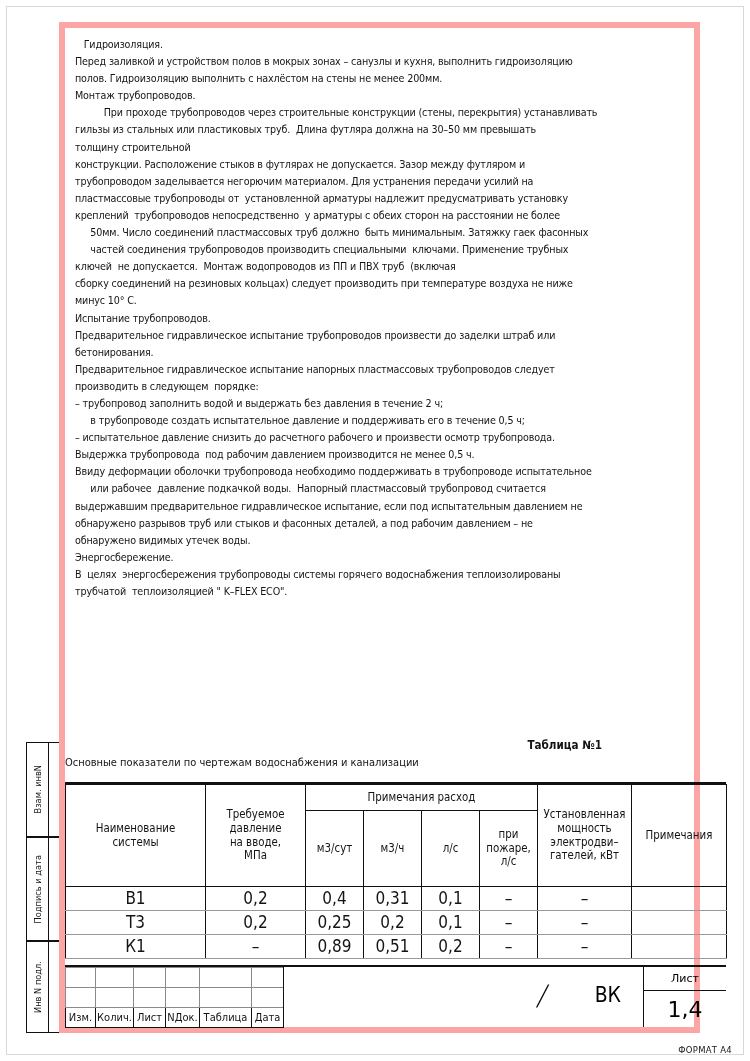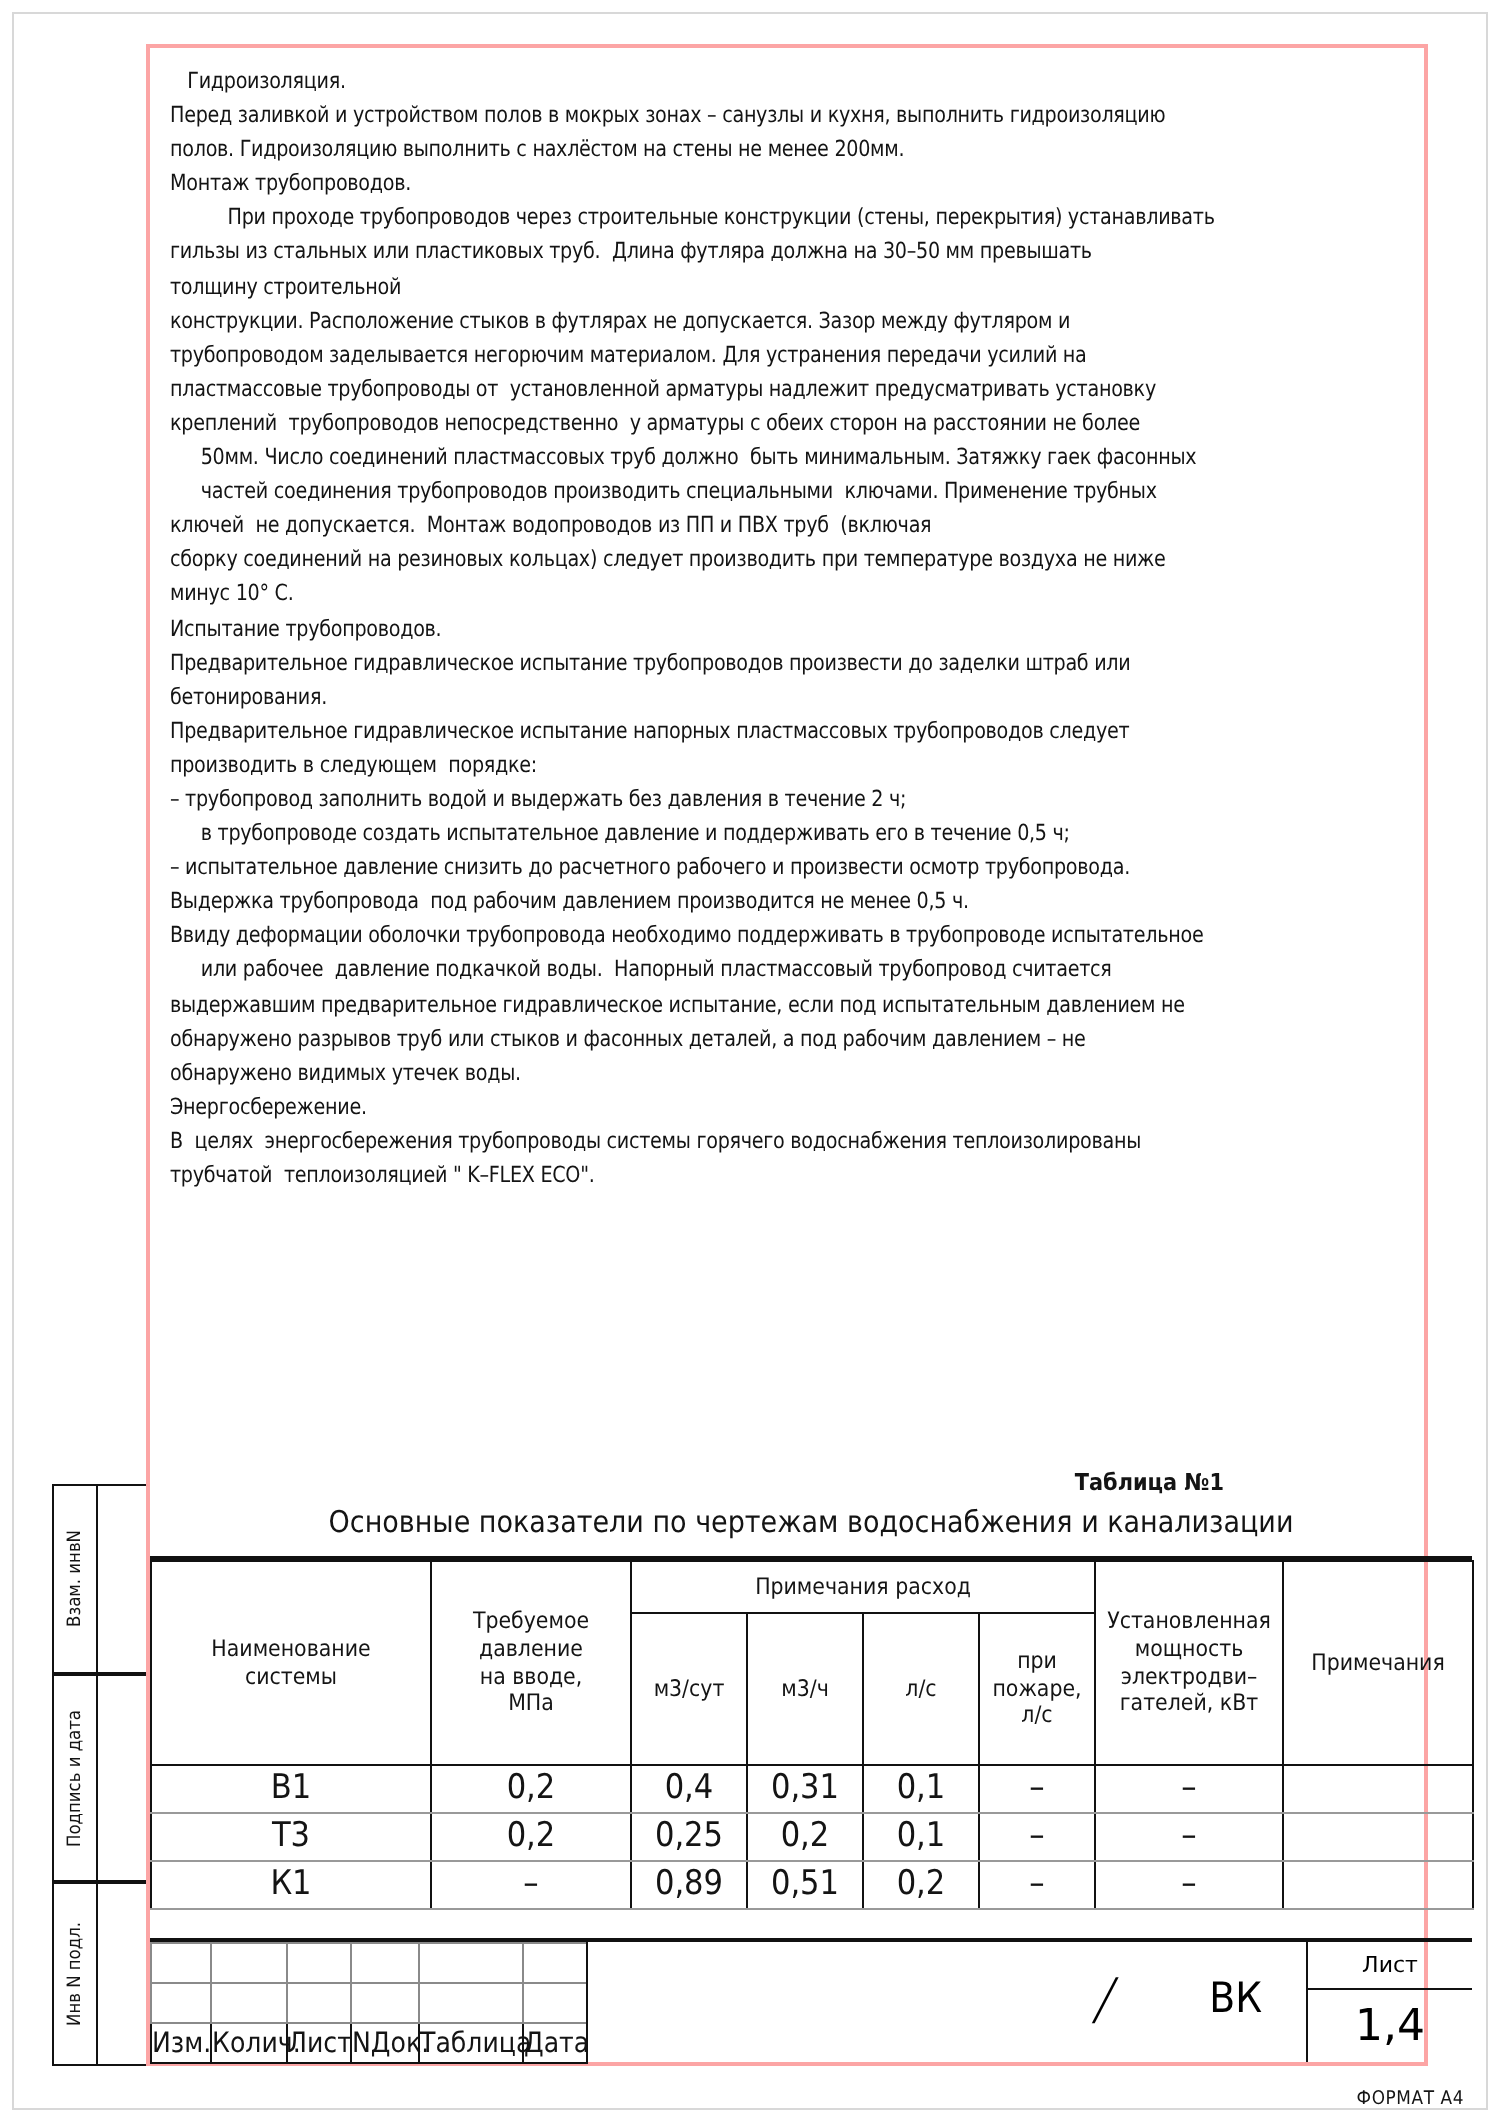--- a/index.html
+++ b/index.html
@@ -19,23 +19,23 @@
   .page-edge {
     position: absolute;
     left: 6px; top: 6px;
     width: 738px; height: 1049px;
     border: 1px solid #d8d8d8;
   }
 
   
   .frame {
     position: absolute;
-    left: 73px; top: 22px;
+    left: 59px; top: 22px;
     width: 641px; height: 1011px;
-    border: 2px solid #fca5a5;
+    border: 6px solid #fca5a5;
     background: #fff;
   }
 
   
   .body-text {
     position: absolute;
     left: 0; top: 0;
     width: 661px; height: 706px;
     padding: 8px 10px 0 10px;
   }
@@ -66,22 +66,21 @@
     border-bottom: 2px solid #111;
   }
   .tcap .t1 {
     position: absolute; right: 124px; top: 4px;
     font-size: 11.6px; color: #141414;
     font-family: "DejaVu Sans Condensed","Liberation Sans",sans-serif;
     font-weight: bold;
   }
   .tcap .t2 {
     position: absolute; left: 0; right: 0; top: 22px;
-    text-align: center;
-    font-size: 15px; color: #141414;
+    font-size: 11px; color: #141414;
     font-family: "DejaVu Sans Condensed","Liberation Sans",sans-serif;
   }
 
   table.maintable {
     border-collapse: collapse;
     width: 661px;
     table-layout: fixed;
     font-family: "DejaVu Sans Condensed","Liberation Sans",sans-serif;
     color: #141414;
   }
@@ -146,21 +145,21 @@
     color: #141414;
   }
   table.tb td { border: 1.2px solid #111; }
 
   .tb-left {
     position: absolute; left: 0; top: 0;
     width: 218px; height: 60px;
   }
   .tb-left table { width: 218px; height: 60px; }
   .tb-left td { height: 20px; font-size: 8.6px; text-align: center; }
-  .tb-left tr.labels td { font-size: 14px; border-top: 1.8px solid #111; }
+  .tb-left tr.labels td { font-size: 11px; border-top: 1.8px solid #111; }
   .tb-left tr.blank td { border-color: #8a8a8a; }
 
   .tb-mid {
     position: absolute; left: 218px; top: 0;
     width: 361px; height: 60px;
     border-left: 1.8px solid #111;
     border-right: 1.8px solid #111;
   }
   .tb-slash {
     position: absolute; right: 96px; top: 12px;

